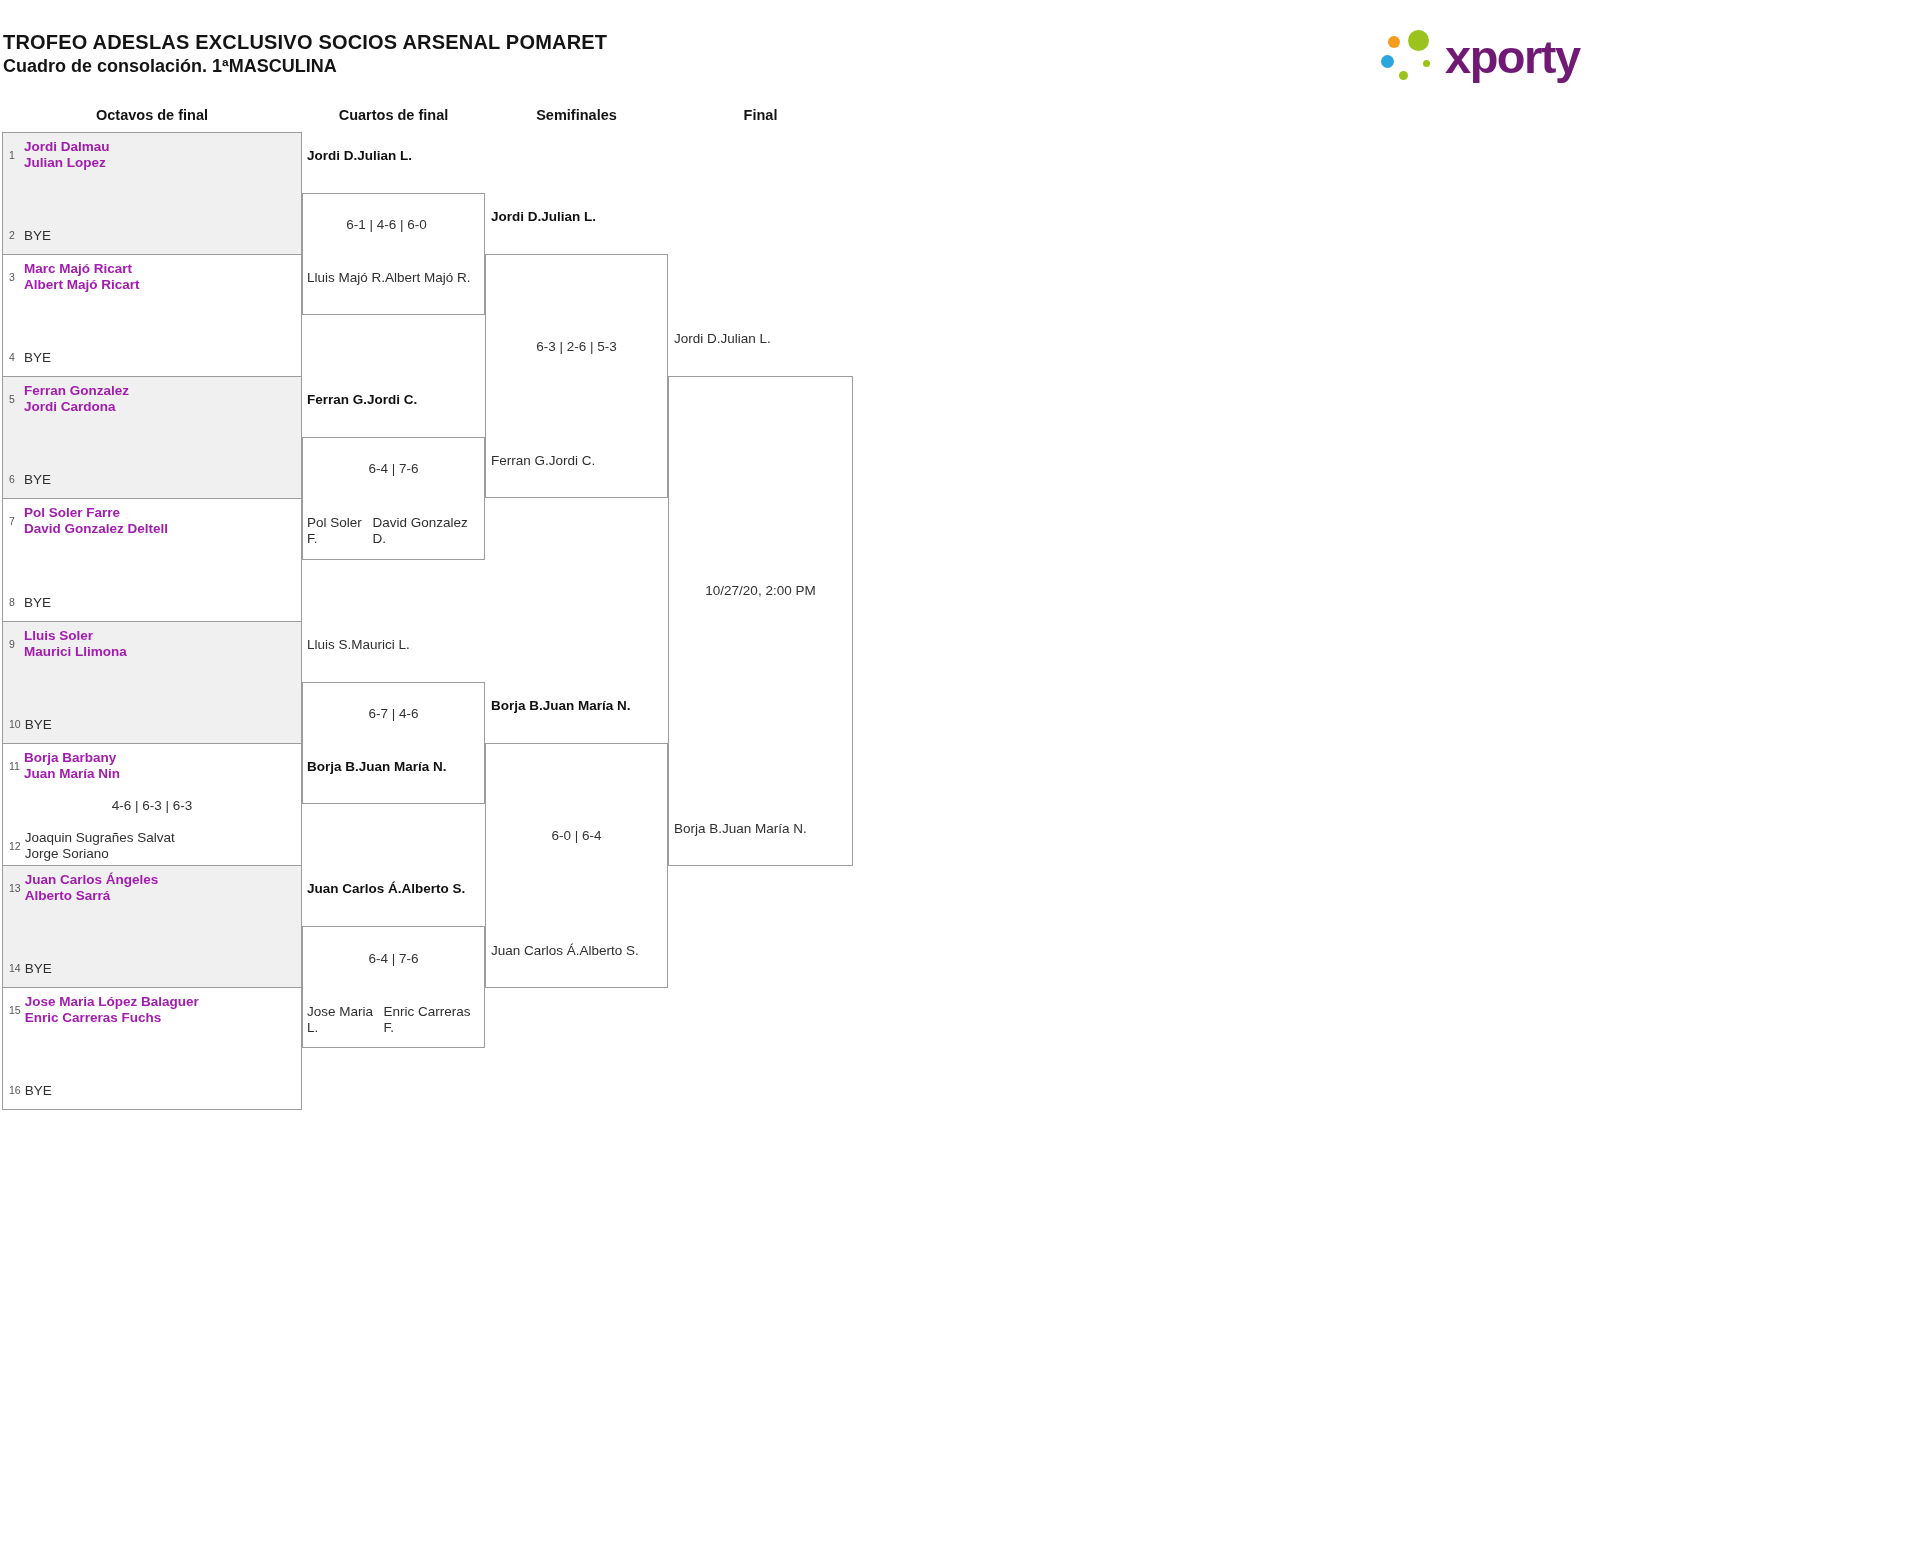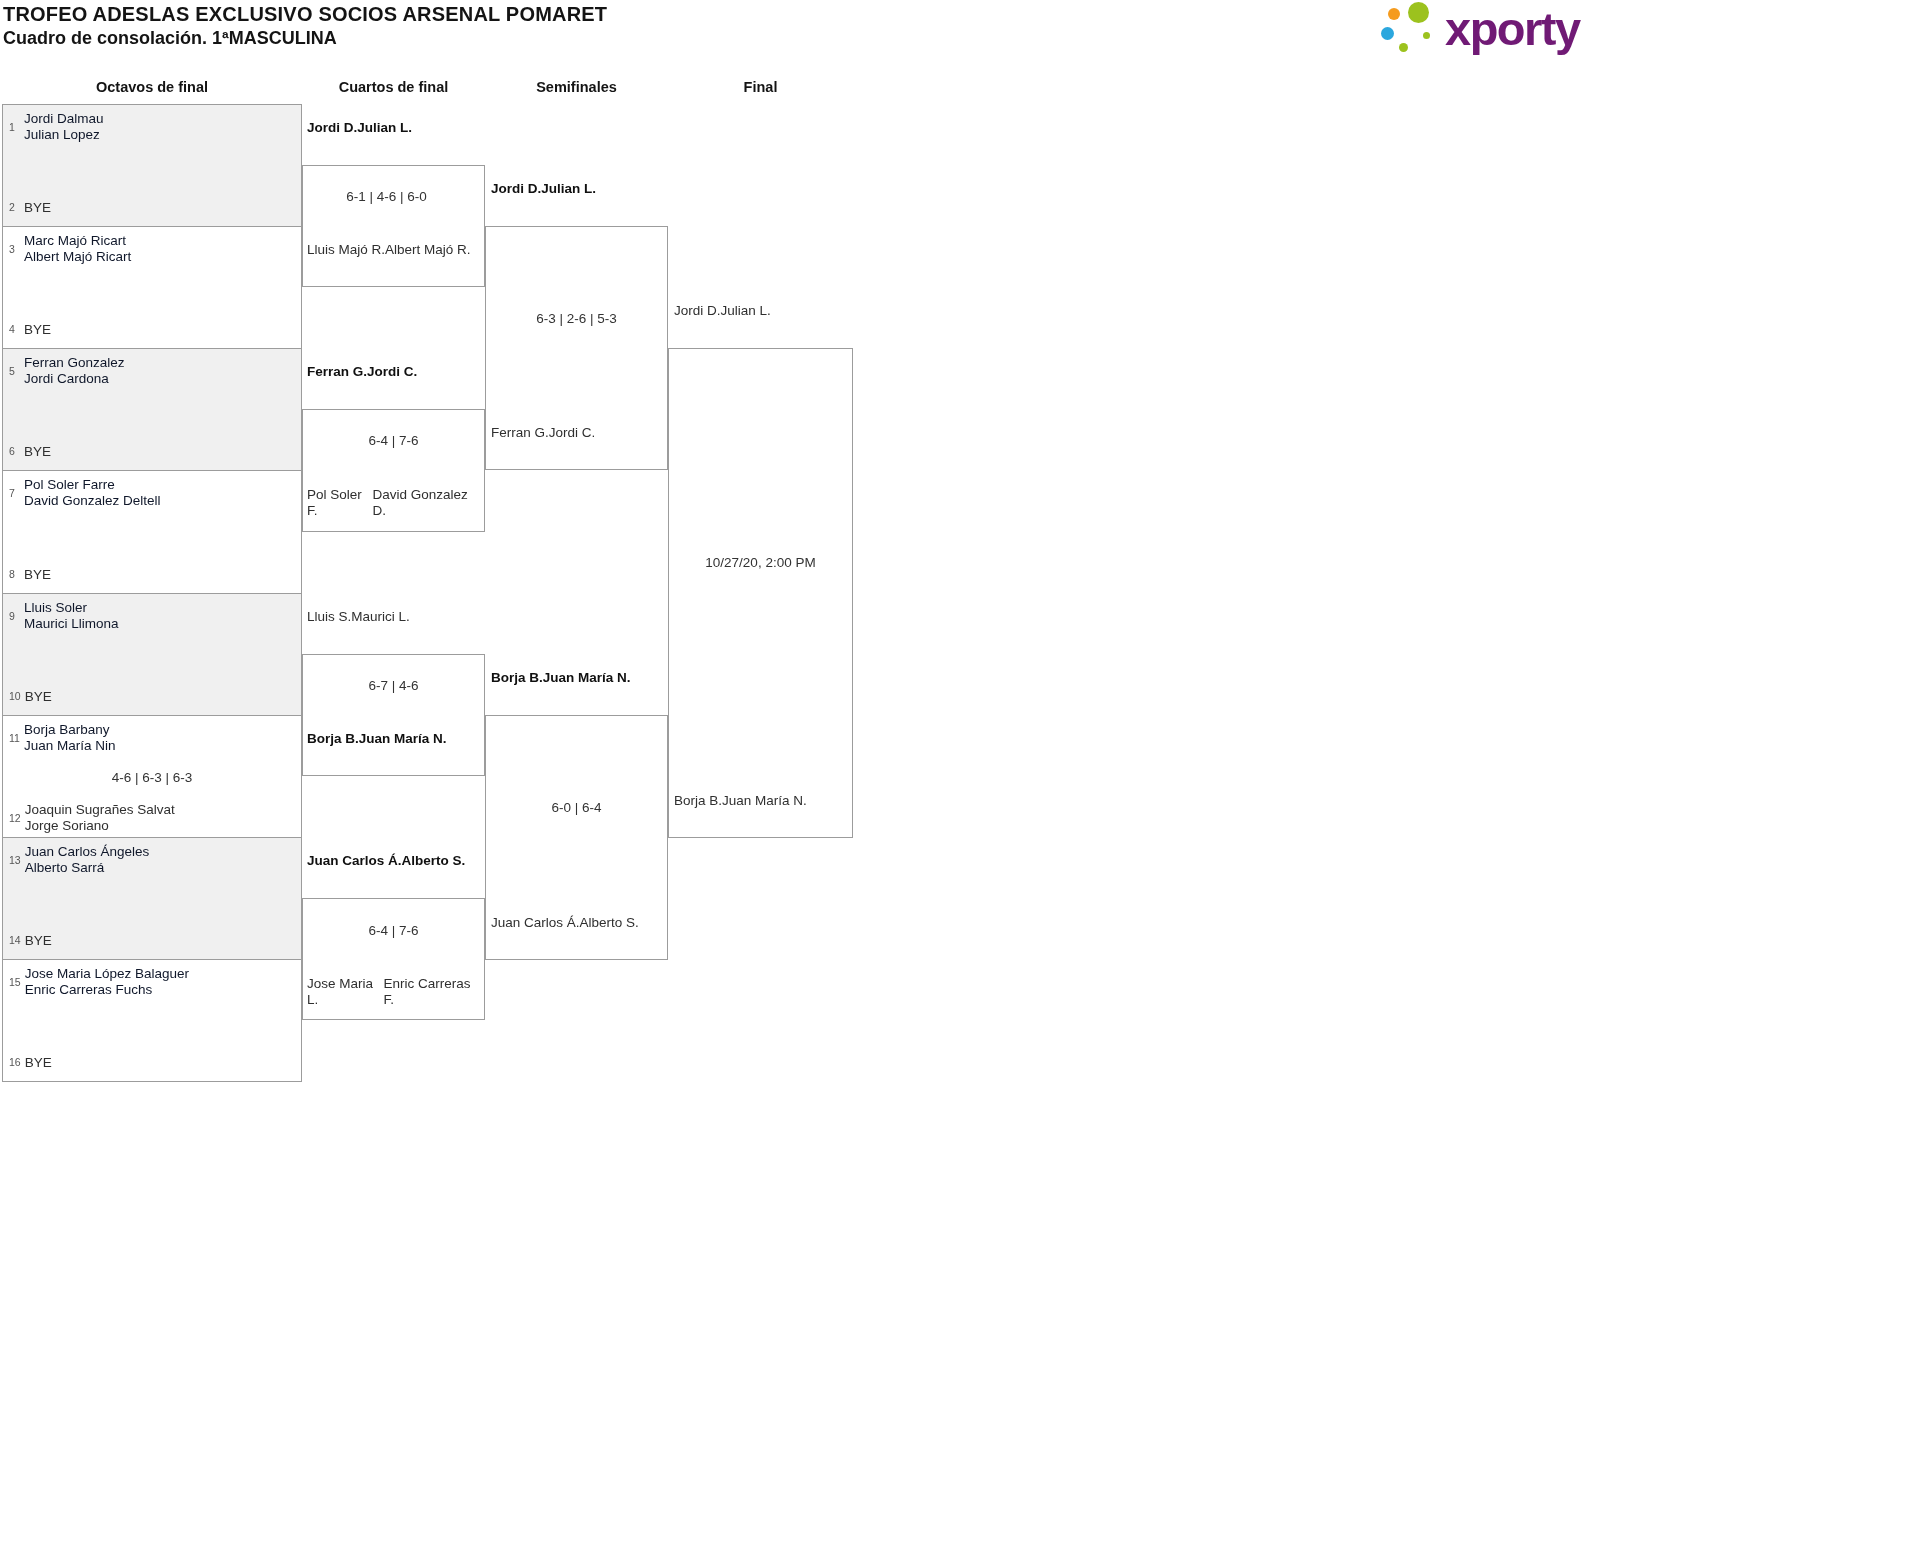--- a/index.html
+++ b/index.html
@@ -1,18 +1,18 @@
 <!DOCTYPE html>
 <html><head>
 <meta charset="utf-8">
 <style>
   * { margin:0; padding:0; box-sizing:border-box; }
   html,body { background:#fff; }
   .page { position:relative; width:1920px; height:1132px; background:#fff;
-          font-family:"Liberation Sans", sans-serif; color:#222; overflow:hidden; }
+          font-family:"Liberation Sans", sans-serif; color:#222; overflow:hidden;margin-top:28px; }
 
   .title    { position:absolute; left:3px; top:3px;  font-size:20px; font-weight:800; color:#141414; letter-spacing:.2px; }
   .subtitle { position:absolute; left:3px; top:28px; font-size:18px; font-weight:700; color:#141414; }
 
   .logo { position:absolute; left:1381px; top:2px; display:flex; align-items:flex-start; cursor:pointer; }
   .logo-dots { position:relative; width:64px; height:54px; }
   .dot { position:absolute; border-radius:50%; }
   .d-orange   { left:7px;  top:6px;  width:12px; height:12px; background:#f59b1e; }
   .d-green-lg { left:27px; top:0;    width:21px; height:21px; background:#9cc21e; }
   .d-blue     { left:0;    top:25px; width:13px; height:13px; background:#2ba7de; }
@@ -25,21 +25,21 @@
   .box { position:absolute; border:1px solid #9c9c9c; background:transparent; }
   .box.gray { background:#f0f0f0; }
 
   .entry { position:absolute; left:6px; display:flex; align-items:center; gap:4px; }
   .entry.top  { top:6px; }
   .entry.bot  { bottom:11px; }
   .entry.bot2 { bottom:4px; }
   .seed { font-size:10.5px; color:#555; min-width:11px; }
 
   .names { display:flex; flex-direction:column; font-size:13.5px; line-height:15.5px; color:#2f2f2f; }
-  .names.bold { font-weight:400; color:#0f172a; }
+  .names.bold { font-weight:700; color:#a21caf; }
 
   .pair { position:absolute; width:172px; display:flex; flex-direction:row;
           font-size:13.5px; line-height:15.5px; color:#2f2f2f; }
   .pair.bold { font-weight:700; color:#101010; }
 
   .box-score { position:absolute; top:54px; left:0; width:100%; text-align:center;
                font-size:13.5px; color:#333; }
   .colscore  { position:absolute; text-align:center; font-size:13.5px; color:#333; }
 </style>
 </head>

